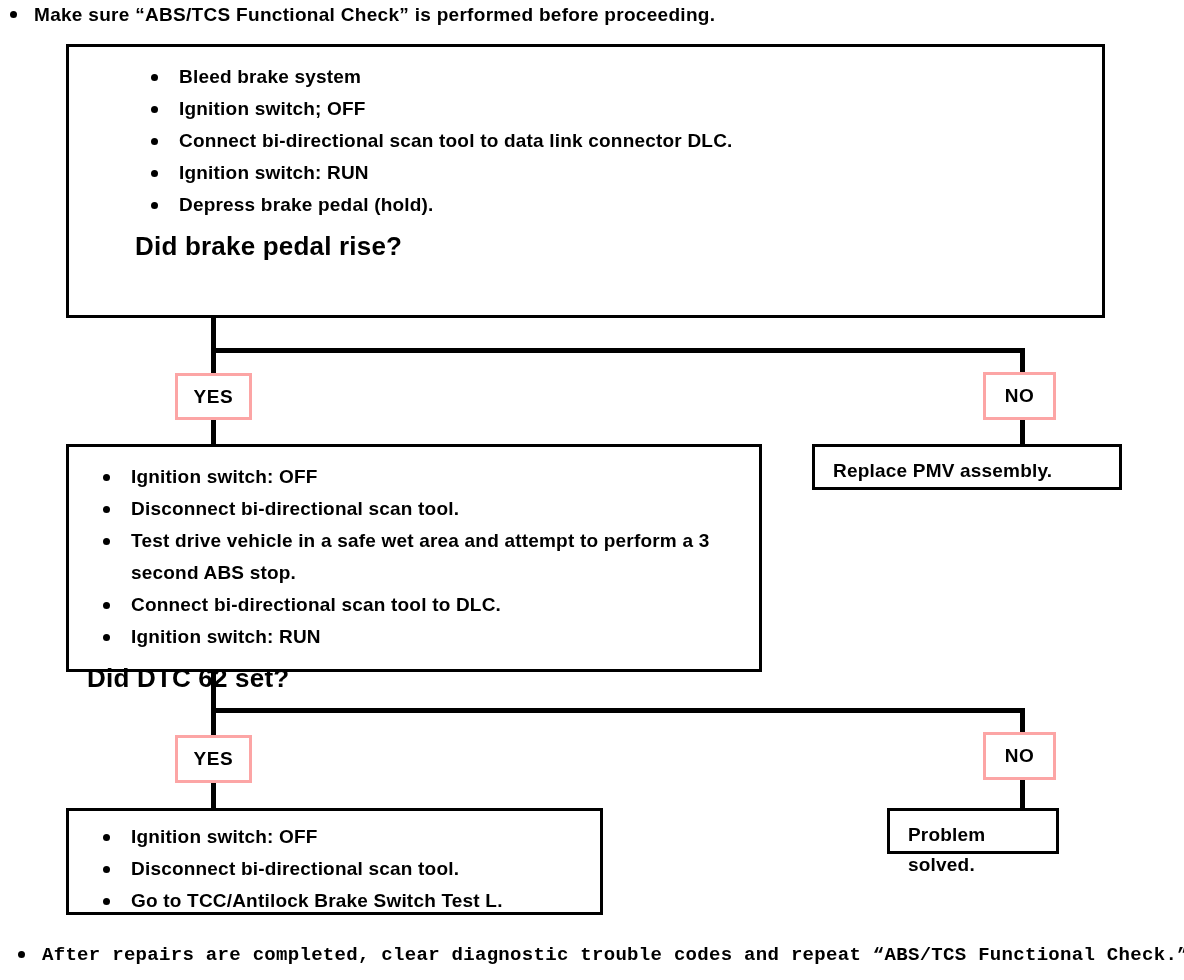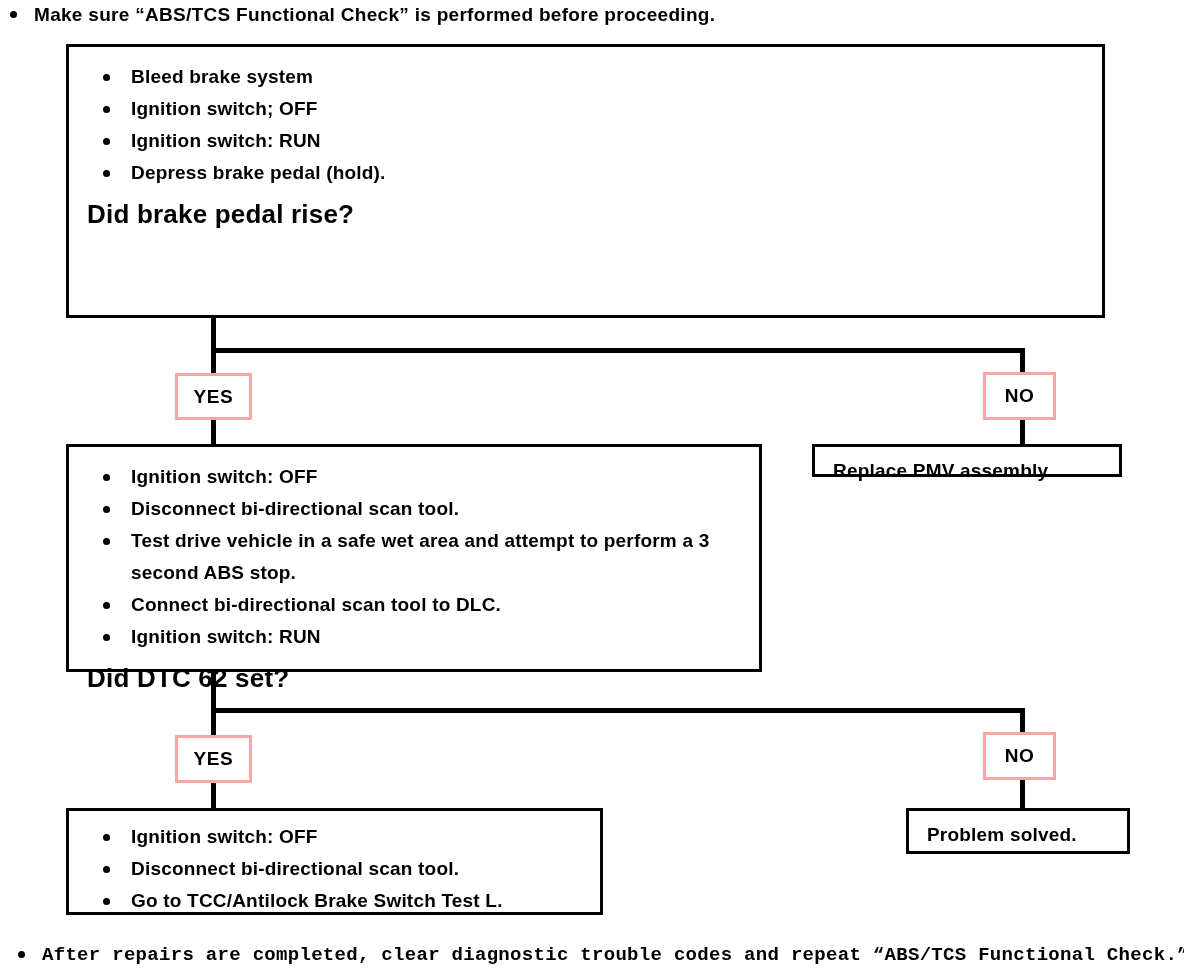--- a/index.html
+++ b/index.html
@@ -122,44 +122,45 @@
 </head>
 <body>
 
 <div class="stage">
 
   <div class="note" style="left:10px; top:4px;">
     <span class="dot"></span>
     <span>Make sure “ABS/TCS Functional Check” is performed before proceeding.</span>
   </div>
 
-  <div class="box" style="left:66px; top:44px; width:1039px; height:274px;">
+  <div class="box" style="left:66px; top:44px; width:1039px; height:274px;padding-left:48px;">
     <div class="box-inner">
       <ul class="blist">
         <li>Bleed brake system</li>
         <li>Ignition switch; OFF</li>
+        <li>Connect bi-directional scan tool to data link connector DLC.</li>
         <li>Ignition switch: RUN</li>
         <li>Depress brake pedal (hold).</li>
       </ul>
       <div class="question">Did brake pedal rise?</div>
     </div>
   </div>
 
   <div class="vline" style="left:211px; top:316px; height:34px;"></div>
   <div class="hline" style="left:211px; top:348px; width:814px;"></div>
   <div class="vline" style="left:211px; top:348px; height:27px;"></div>
   <div class="vline" style="left:1020px; top:348px; height:27px;"></div>
 
   <div class="dbox" style="left:175px; top:373px; width:77px; height:47px;">YES</div>
   <div class="dbox" style="left:983px; top:372px; width:73px; height:48px;">NO</div>
 
   <div class="vline" style="left:211px; top:418px; height:28px;"></div>
   <div class="vline" style="left:1020px; top:418px; height:28px;"></div>
 
-  <div class="box" style="left:812px; top:444px; width:310px; height:33px;">
+  <div class="box" style="left:812px; top:444px; width:310px; height:46px;">
     <div class="terminal-text">Replace PMV assembly.</div>
   </div>
 
   <div class="box" style="left:66px; top:444px; width:696px; height:228px;">
     <div class="box-inner">
       <ul class="blist">
         <li>Ignition switch: OFF</li>
         <li>Disconnect bi-directional scan tool.</li>
         <li style="max-width:610px; white-space:normal;">Test drive vehicle in a safe wet area and attempt to perform a 3 second ABS stop.</li>
         <li>Connect bi-directional scan tool to DLC.</li>
@@ -173,21 +174,21 @@
   <div class="hline" style="left:211px; top:708px; width:814px;"></div>
   <div class="vline" style="left:211px; top:708px; height:29px;"></div>
   <div class="vline" style="left:1020px; top:708px; height:29px;"></div>
 
   <div class="dbox" style="left:175px; top:735px; width:77px; height:48px;">YES</div>
   <div class="dbox" style="left:983px; top:732px; width:73px; height:48px;">NO</div>
 
   <div class="vline" style="left:211px; top:781px; height:29px;"></div>
   <div class="vline" style="left:1020px; top:778px; height:32px;"></div>
 
-  <div class="box" style="left:906px; top:808px; width:224px; height:46px;">
+  <div class="box" style="left:887px; top:808px; width:172px; height:46px;">
     <div class="terminal-text">Problem solved.</div>
   </div>
 
   <div class="box" style="left:66px; top:808px; width:537px; height:107px;">
     <div class="box-inner" style="padding-top:10px;">
       <ul class="blist">
         <li>Ignition switch: OFF</li>
         <li>Disconnect bi-directional scan tool.</li>
         <li>Go to TCC/Antilock Brake Switch Test L.</li>
       </ul>

